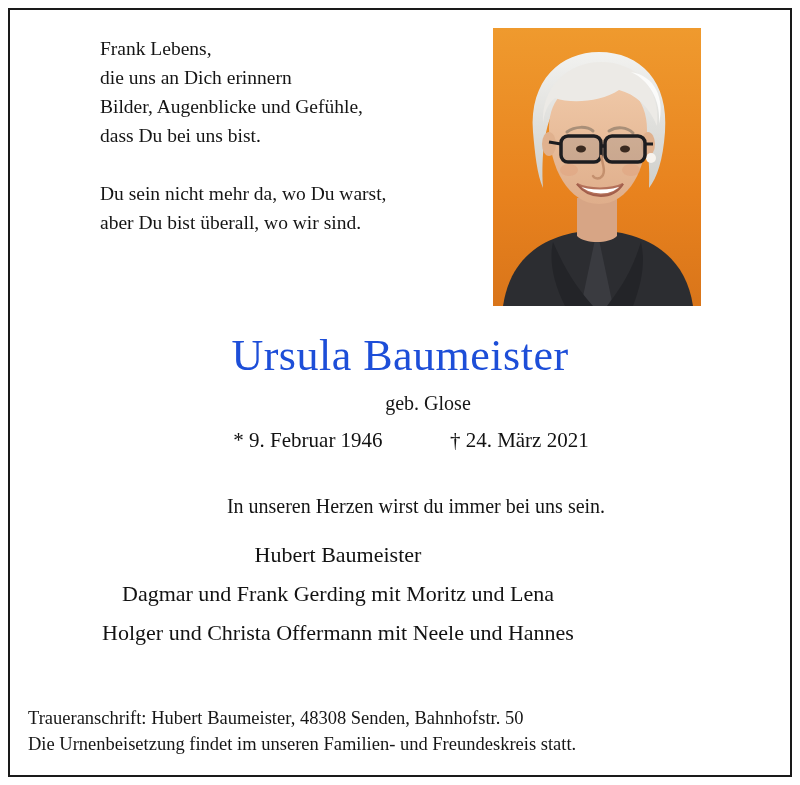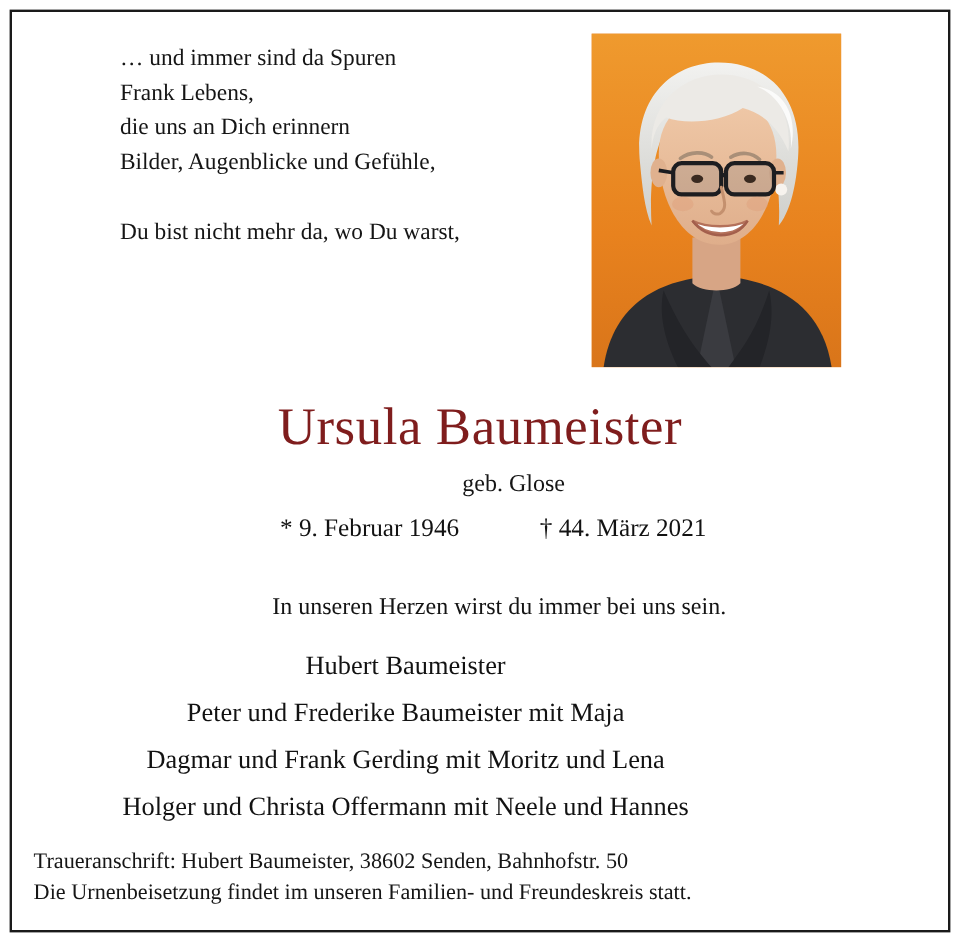--- a/index.html
+++ b/index.html
@@ -78,21 +78,21 @@
 
   
   .name {
     position: absolute;
     left: 0;
     top: 320px;
     width: 780px;
     text-align: center;
     font-size: 44px;
     letter-spacing: 0.5px;
-    color: #7f1d1d;
+    color: #1d4ed8;
     line-height: 52px;
   }
   .maiden {
     position: absolute;
     left: 0;
     top: 382px;
     width: 748px;
     text-align: center;
     font-size: 20px;
     color: #161616;
@@ -154,26 +154,27 @@
 <body>
 
 <div class="page">
   <div class="border-frame"></div>
 
   <div class="inner">
 
     <div class="top-area">
 
       <div class="poem">
-        <p>… und immer sind da Spuren</p>
         <p>Frank Lebens,</p>
         <p>die uns an Dich erinnern</p>
         <p>Bilder, Augenblicke und Gefühle,</p>
+        <p>dass Du bei uns bist.</p>
         <div class="stanza-gap"></div>
-        <p>Du bist nicht mehr da, wo Du warst,</p>
+        <p>Du sein nicht mehr da, wo Du warst,</p>
+        <p>aber Du bist überall, wo wir sind.</p>
       </div>
 
       <div class="photo">
         <svg width="208" height="278" viewBox="0 0 208 278">
           <defs>
             <linearGradient id="bgOrange" x1="0" y1="0" x2="0" y2="1">
               <stop offset="0%" stop-color="#ef9a2e"></stop>
               <stop offset="60%" stop-color="#e8821e"></stop>
               <stop offset="100%" stop-color="#d9751a"></stop>
             </linearGradient>
@@ -230,31 +231,30 @@
           <ellipse cx="138" cy="142" rx="9" ry="6" fill="#e0a17e" fill-opacity="0.5"></ellipse>
         </svg>
       </div>
     </div>
 
     <div class="name">Ursula Baumeister</div>
     <div class="maiden">geb. Glose</div>
 
     <div class="dates">
       <span class="birth">* 9. Februar 1946</span>
-      <span class="death">† 44. März 2021</span>
+      <span class="death">† 24. März 2021</span>
     </div>
 
     <div class="motto">In unseren Herzen wirst du immer bei uns sein.</div>
 
     <div class="mourners">
       <div>Hubert Baumeister</div>
-      <div>Peter und Frederike Baumeister mit Maja</div>
       <div>Dagmar und Frank Gerding mit Moritz und Lena</div>
       <div>Holger und Christa Offermann mit Neele und Hannes</div>
     </div>
 
     <div class="footer">
-      <div>Traueranschrift: Hubert Baumeister, 38602 Senden, Bahnhofstr. 50</div>
+      <div>Traueranschrift: Hubert Baumeister, 48308 Senden, Bahnhofstr. 50</div>
       <div>Die Urnenbeisetzung findet im unseren Familien- und Freundeskreis statt.</div>
     </div>
 
   </div>
 </div>
 
 </body></html>

